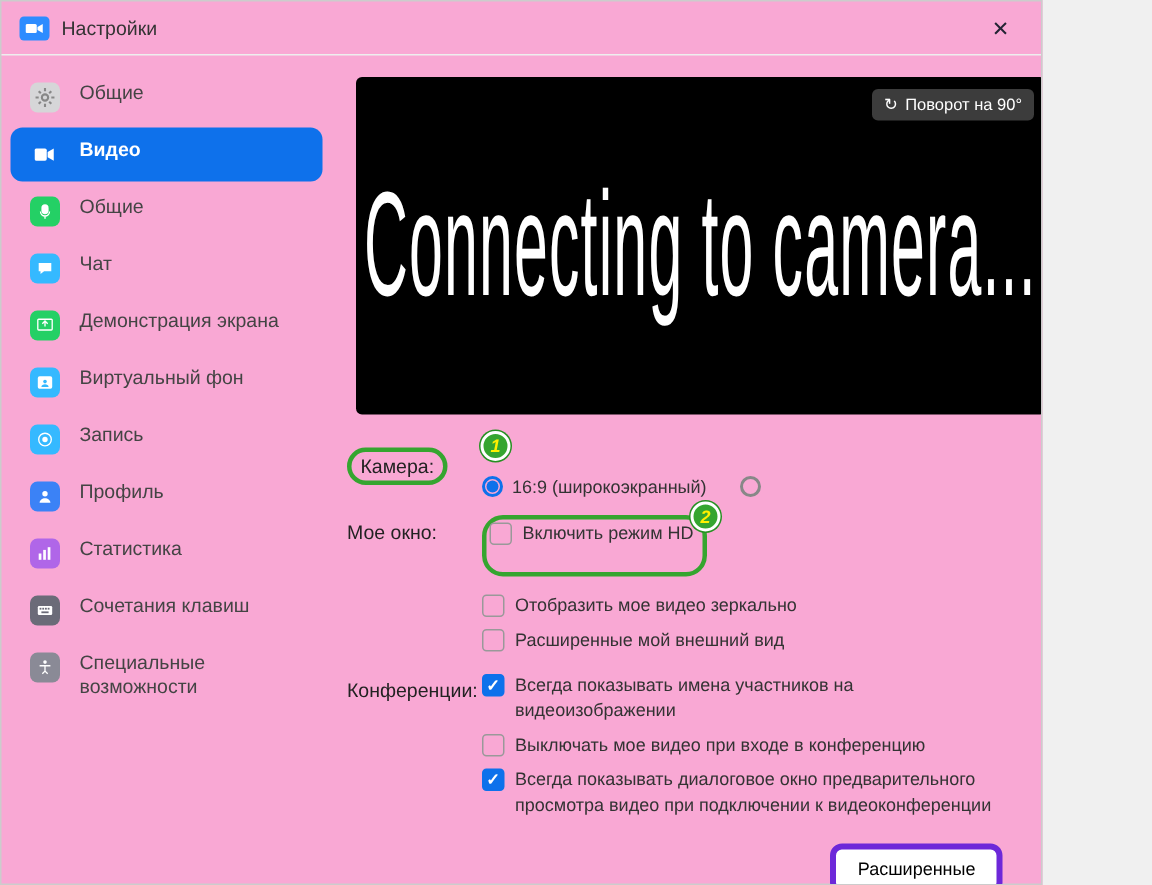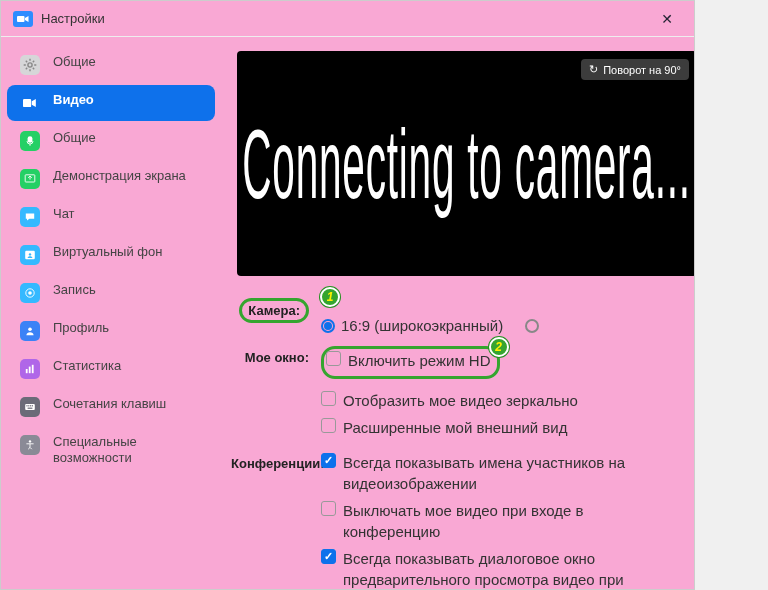--- a/index.html
+++ b/index.html
@@ -17,28 +17,28 @@
 .sidebar-item .icon { width: 22px; height: 22px; margin-right: 12px; display: flex; align-items: center; justify-content: center; flex-shrink: 0; }
 .sidebar-item .icon .ic-bg { width: 20px; height: 20px; border-radius: 5px; display: flex; align-items: center; justify-content: center; }
 .sidebar-item .label { font-size: 13px; line-height: 1.2; }
 .sidebar-item.active .label { font-weight: 600; }
 .main { flex: 1; padding: 14px 26px 14px 10px; overflow-y: auto; }
 .preview { background: #000; width: 460px; height: 225px; border-radius: 4px; position: relative; margin-left: 6px; margin-bottom: 18px; display: flex; align-items: center; justify-content: center; }
 .rotate-btn { position: absolute; top: 8px; right: 8px; background: rgba(70,70,70,0.85); color: #fff; font-size: 11px; padding: 4px 8px; border-radius: 4px; display: flex; align-items: center; cursor: pointer; }
 .rotate-btn .ricon { margin-right: 5px; }
 .preview-text { color: #fff; font-family: "Arial Narrow", Arial, sans-serif; font-size: 52px; letter-spacing: 1px; transform: scaleY(1.9) scaleX(0.78); font-weight: 400; white-space: nowrap; }
 .form-row { display: flex; margin-bottom: 8px; }
-.form-label { width: 90px; text-align: right; padding-right: 12px; font-size: 13px; font-weight: 700; padding-top: 4px; color: #222; }
+.form-label { width: 90px; text-align: left; padding-right: 12px; font-size: 13px; font-weight: 400; padding-top: 4px; color: #222; }
 .form-content { flex: 1; }
 .dropdown { width: 260px; border: 1px solid #ccc; border-radius: 8px; padding: 5px 10px; font-size: 12px; display: flex; align-items: center; cursor: pointer; background: #fdfdfd; }
 .dropdown .caret { margin-left: auto; font-size: 10px; color: #777; }
 .highlight-box { border: 3px solid #35a52f; border-radius: 18px; padding: 2px 6px; display: inline-flex; align-items: center; position: relative; }
 .badge { position: absolute; top: -12px; right: -12px; width: 20px; height: 20px; background: #35a52f; border: 2px solid #fff; border-radius: 50%; color: #fff000; font-size: 12px; font-weight: bold; display: flex; align-items: center; justify-content: center; box-shadow: 0 0 0 1px #269022; font-style: italic; }
 .radio-row { display: flex; align-items: center; gap: 4px; margin-top: 8px; margin-bottom: 4px; }
-.radio-opt, .check-opt { display: flex; align-items: center; font-size: 15px; cursor: pointer; margin-bottom: 6px; color: #333; }
+.radio-opt, .check-opt { display: flex; align-items: center; font-size: 12px; cursor: pointer; margin-bottom: 6px; color: #333; }
 .radio-opt { margin-bottom: 0; margin-right: 18px; }
 .radio-dot { width: 14px; height: 14px; border: 2px solid #888; border-radius: 50%; margin-right: 6px; position: relative; flex-shrink: 0; }
 .radio-dot.checked { border-color: #0e71eb; }
 .radio-dot.checked::after { content: ''; width: 8px; height: 8px; background: #0e71eb; border-radius: 50%; position: absolute; top: 1px; left: 1px; }
 .check-box { width: 15px; height: 15px; border: 1px solid #999; border-radius: 3px; margin-right: 7px; flex-shrink: 0; display: flex; align-items: center; justify-content: center; margin-top: 1px; }
 .check-box.checked { background: #0e71eb; border-color: #0e71eb; }
 .check-box.checked::after { content: '✓'; color: #fff; font-size: 11px; font-weight: bold; }
 .check-opt { align-items: flex-start; }
 .chk-label { line-height: 1.4; }
 .myvideo-row { position: relative; }
@@ -89,38 +89,38 @@
               <svg viewBox="0 0 20 20" width="12" height="12">
                 <path d="M10 2a4 4 0 014 4v3a4 4 0 01-8 0V6a4 4 0 014-4z" fill="#fff"></path>
                 <path d="M5 10a5 5 0 0010 0M10 15v3" stroke="#fff" stroke-width="1.5" fill="none"></path>
               </svg>
             </span>
           </span>
           <span class="label">Общие</span>
         </div>
         <div class="sidebar-item">
           <span class="icon">
+            <span class="ic-bg" style="background:#35b9ff">
+              <svg viewBox="0 0 20 20" width="12" height="12">
+                <path d="M3 4h14v9H9l-4 3v-3H3z" fill="#fff"></path>
+              </svg>
+            </span>
+          </span>
+          <span class="label">Чат</span>
+        </div>
+        <div class="sidebar-item">
+          <span class="icon">
             <span class="ic-bg" style="background:#24d065">
               <svg viewBox="0 0 20 20" width="12" height="12">
                 <rect x="2" y="3" width="16" height="12" rx="1" fill="none" stroke="#fff" stroke-width="1.5"></rect>
                 <path d="M10 11V6M7 8l3-3 3 3" stroke="#fff" stroke-width="1.5" fill="none"></path>
               </svg>
             </span>
           </span>
           <span class="label">Демонстрация экрана</span>
-        </div>
-        <div class="sidebar-item">
-          <span class="icon">
-            <span class="ic-bg" style="background:#35b9ff">
-              <svg viewBox="0 0 20 20" width="12" height="12">
-                <path d="M3 4h14v9H9l-4 3v-3H3z" fill="#fff"></path>
-              </svg>
-            </span>
-          </span>
-          <span class="label">Чат</span>
         </div>
         <div class="sidebar-item">
           <span class="icon">
             <span class="ic-bg" style="background:#35b9ff">
               <svg viewBox="0 0 20 20" width="12" height="12">
                 <rect x="2" y="3" width="16" height="14" rx="2" fill="#fff"></rect>
                 <circle cx="10" cy="9" r="2" fill="#35b9ff"></circle>
                 <path d="M6 15c0-2 2-3 4-3s4 1 4 3" fill="#35b9ff"></path>
               </svg>
             </span>
@@ -215,21 +215,21 @@
             </label>
           </div>
         </div>
       </div>
 
       <div class="form-row">
         <div class="form-label">Мое окно:</div>
         <div class="form-content">
           <div class="myvideo-row">
             <span class="hd-highlight">
-              <label class="check-opt" style="margin-bottom:4px">
+              <label class="check-opt" style="margin-bottom:16px">
                 <span class="check-box"></span>
                 <span class="chk-label">Включить режим HD</span>
               </label>
               <span class="badge">2</span>
             </span>
           </div>
           <label class="check-opt" style="margin-top:11px">
             <span class="check-box"></span>
             <span class="chk-label">Отобразить мое видео зеркально</span>
           </label>

